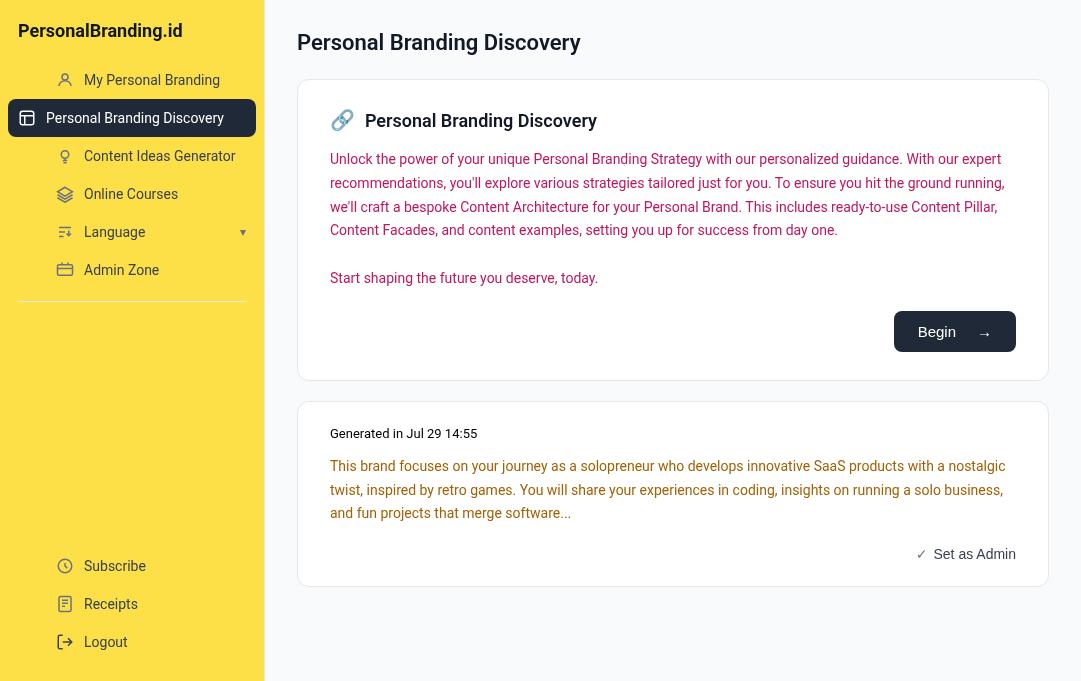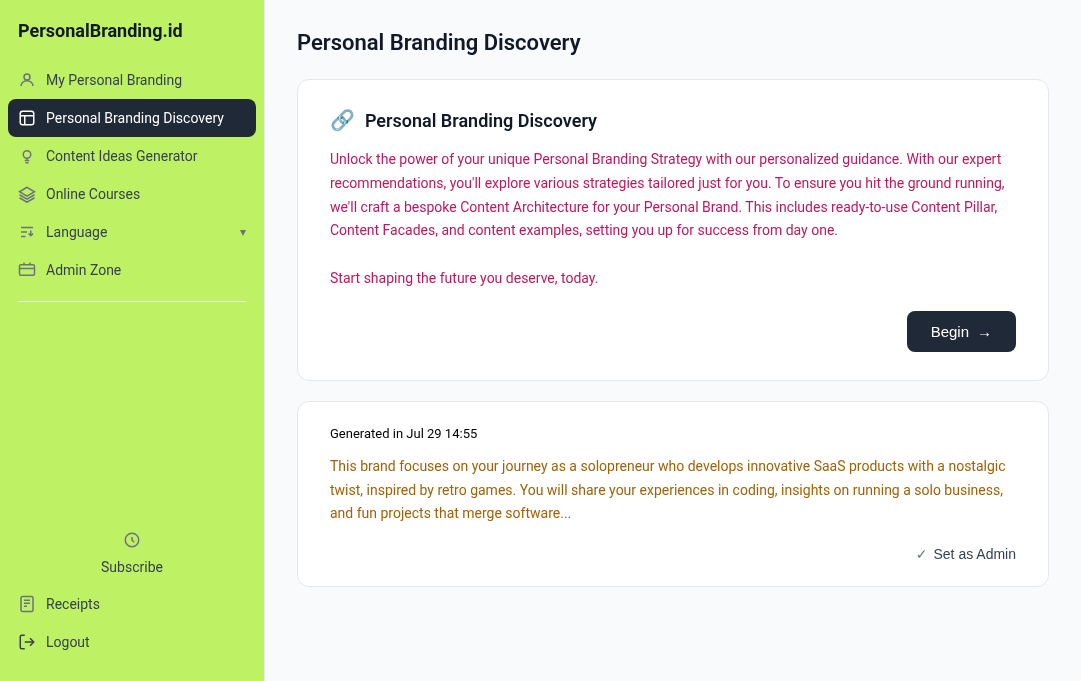--- a/index.html
+++ b/index.html
@@ -14,21 +14,21 @@
       height: 681px;
       width: 1081px;
       background: #f9fafb;
       overflow: hidden;
     }
 
     
     .sidebar {
       width: 265px;
       min-width: 265px;
-      background: #bef264;
+      background: #fde047;
       border-right: 1px solid #e5e7eb;
       display: flex;
       flex-direction: column;
       padding: 20px 0;
       height: 100%;
     }
 
     .sidebar-logo {
       padding: 0 18px 20px 18px;
       font-weight: 700;
@@ -45,20 +45,21 @@
     .sidebar-item {
       display: flex;
       align-items: center;
       gap: 10px;
       padding: 10px 18px;
       cursor: pointer;
       font-size: 14px;
       color: #374151;
       border-radius: 0;
       transition: background 0.15s;
+      margin-left: 38px;
     }
 
     .sidebar-item.active {
       background: #1f2937;
       color: #ffffff;
       border-radius: 8px;
       margin: 0 8px;
       padding: 10px 10px;
     }
 
@@ -88,21 +89,21 @@
 
     .sidebar-divider {
       height: 1px;
       background: #e5e7eb;
       margin: 12px 18px;
     }
 
     .sidebar-bottom {
       margin-top: auto;
       display: flex;
-      flex-direction: column;
+      flex-direction: row;
       justify-content: center;
     }
 
     
     .main-content {
       flex: 1;
       overflow-y: auto;
       padding: 30px 32px;
       display: flex;
       flex-direction: column;
@@ -149,21 +150,21 @@
     }
 
     .card-footer {
       display: flex;
       justify-content: flex-end;
     }
 
     .begin-btn {
       display: flex;
       align-items: center;
-      gap: 8px;
+      gap: 21px;
       background: #1f2937;
       color: #ffffff;
       border: none;
       border-radius: 8px;
       padding: 12px 24px;
       font-size: 15px;
       font-weight: 500;
       cursor: pointer;
       transition: background 0.15s;
     }

